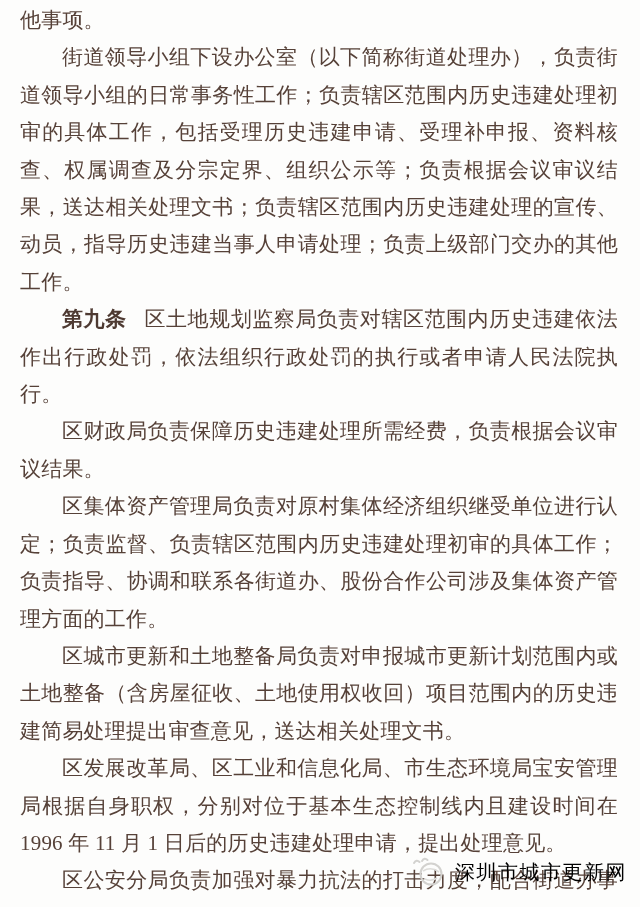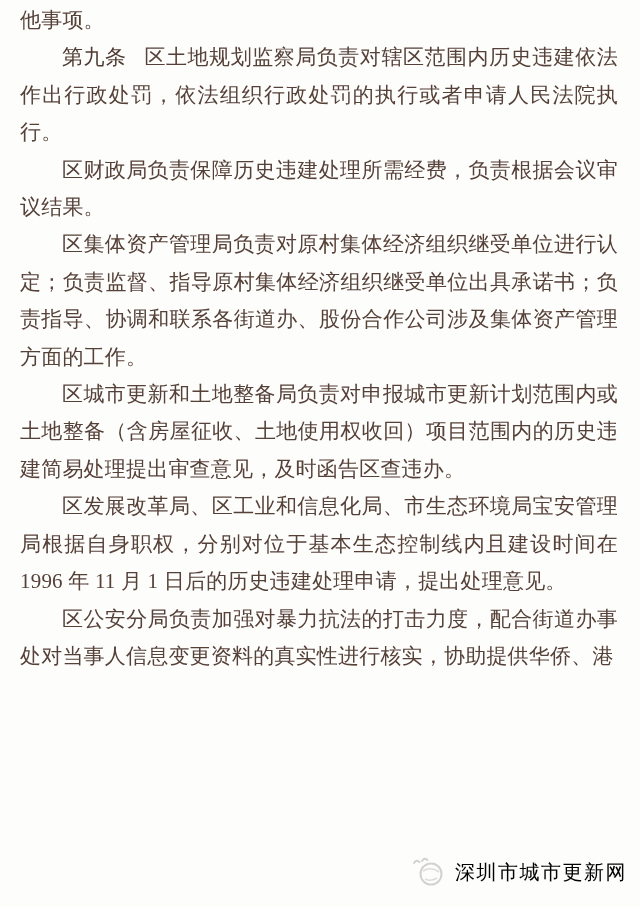--- a/index.html
+++ b/index.html
@@ -29,21 +29,21 @@
     letter-spacing: 0.2px;
   }
   p.para {
     margin: 0;
     padding: 0;
   }
   p.para.indent {
     text-indent: 2em;
   }
   .article-label {
-    font-weight: normal;
+    font-weight: bold;
     margin-right: 0.85em;
     color: #4e3a32;
   }
   .watermark {
     position: absolute;
     right: 13px;
     top: 856px;
     display: flex;
     align-items: center;
     gap: 8px;
@@ -63,24 +63,25 @@
   }
 </style>
 </head>
 <body>
 
 <div class="page">
 
   <div class="doc-body">
 
   <p class="para">他事项。</p>
+      <p class="para indent">街道领导小组下设办公室（以下简称街道处理办），负责街道领导小组的日常事务性工作；负责辖区范围内历史违建处理初审的具体工作，包括受理历史违建申请、受理补申报、资料核查、权属调查及分宗定界、组织公示等；负责根据会议审议结果，送达相关处理文书；负责辖区范围内历史违建处理的宣传、动员，指导历史违建当事人申请处理；负责上级部门交办的其他工作。</p>
       <p class="para indent"><span class="article-label">第九条</span>区土地规划监察局负责对辖区范围内历史违建依法作出行政处罚，依法组织行政处罚的执行或者申请人民法院执行。</p>
       <p class="para indent">区财政局负责保障历史违建处理所需经费，负责根据会议审议结果。</p>
-      <p class="para indent">区集体资产管理局负责对原村集体经济组织继受单位进行认定；负责监督、指导原村集体经济组织继受单位出具承诺书；负责指导、协调和联系各街道办、股份合作公司涉及集体资产管理方面的工作。</p>
-      <p class="para indent">区城市更新和土地整备局负责对申报城市更新计划范围内或土地整备（含房屋征收、土地使用权收回）项目范围内的历史违建简易处理提出审查意见，及时函告区查违办。</p>
+      <p class="para indent">区集体资产管理局负责对原村集体经济组织继受单位进行认定；负责监督、负责辖区范围内历史违建处理初审的具体工作；负责指导、协调和联系各街道办、股份合作公司涉及集体资产管理方面的工作。</p>
+      <p class="para indent">区城市更新和土地整备局负责对申报城市更新计划范围内或土地整备（含房屋征收、土地使用权收回）项目范围内的历史违建简易处理提出审查意见，送达相关处理文书。</p>
       <p class="para indent">区发展改革局、区工业和信息化局、市生态环境局宝安管理局根据自身职权，分别对位于基本生态控制线内且建设时间在 1996 年 11 月 1 日后的历史违建处理申请，提出处理意见。</p>
       <p class="para indent">区公安分局负责加强对暴力抗法的打击力度，配合街道办事处对当事人信息变更资料的真实性进行核实，协助提供华侨、港</p>
     </div>
 
   <div class="watermark">
     <svg class="watermark-logo" viewBox="0 0 36 32" xmlns="http://www.w3.org/2000/svg" aria-hidden="true">
       <path d="M3 7 q2.5 -4 5.5 -1" fill="none" stroke="#d3d2cf" stroke-width="2" stroke-linecap="round"></path>
       <path d="M11 5 q2.5 -4 5.5 -1" fill="none" stroke="#d3d2cf" stroke-width="2" stroke-linecap="round"></path>
       <circle cx="20" cy="18" r="10.5" fill="none" stroke="#d3d2cf" stroke-width="2"></circle>
       <path d="M12 15 q8 -5 16 1" fill="none" stroke="#dddcd9" stroke-width="1.6"></path>

